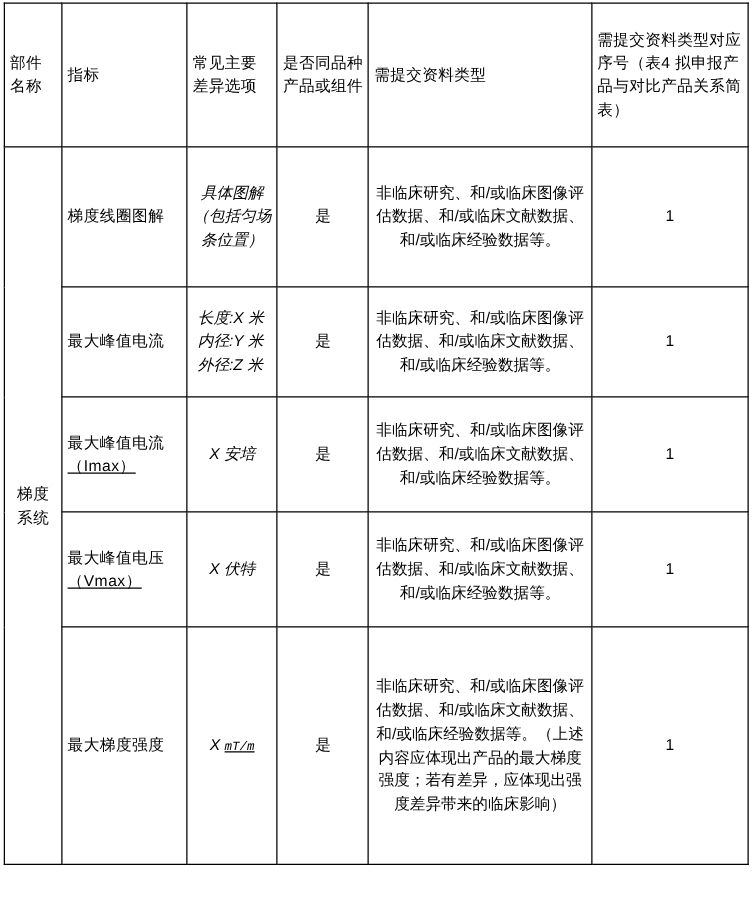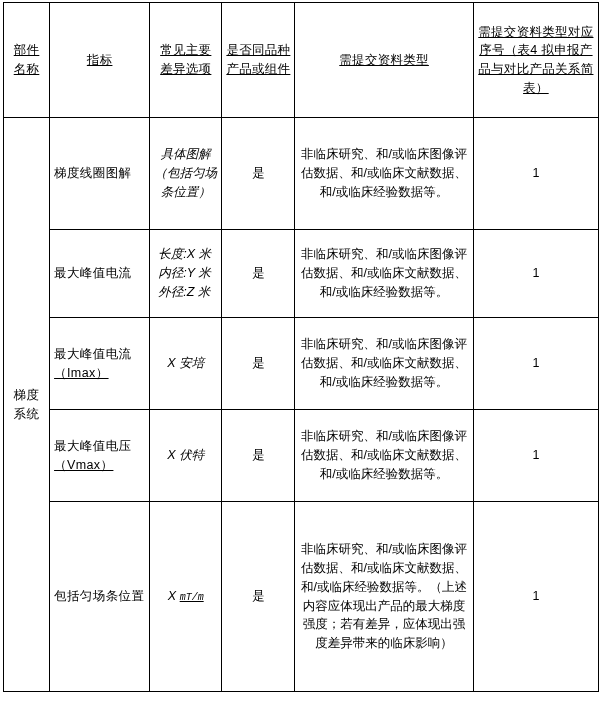--- a/index.html
+++ b/index.html
@@ -39,23 +39,22 @@
   col.c2 { width: 72px; }
   col.c3 { width: 73px; }
   col.c4 { width: 178px; }
   col.c5 { width: 125px; }
 
   thead td {
     text-align: center;
     height: 108px;
   }
   .hdr {
-    text-align: center;
+    text-align: left;
     letter-spacing: 0.3px;
-    text-decoration: underline;
   }
   .group-cell {
     text-align: center;
     font-size: 13.5px;
     letter-spacing: 0.5px;
   }
   .metric-cell {
     text-align: left;
     font-size: 13px;
     letter-spacing: 0.4px;
@@ -151,21 +150,21 @@
         <td class="metric-cell">
           <span class="sub">最大峰值电压</span>
           <span class="sub u">（Vmax）</span>
         </td>
         <td class="option-cell">X 伏特</td>
         <td class="same-cell">是</td>
         <td class="data-cell">非临床研究、和/或临床图像评估数据、和/或临床文献数据、和/或临床经验数据等。</td>
         <td class="seq-cell">1</td>
       </tr>
       <tr class="row-h5">
-        <td class="metric-cell">包括匀场条位置</td>
+        <td class="metric-cell">最大梯度强度</td>
         <td class="option-cell">
           <span>X</span>
           <span class="mono u">mT/m</span>
         </td>
         <td class="same-cell">是</td>
         <td class="data-cell">非临床研究、和/或临床图像评估数据、和/或临床文献数据、和/或临床经验数据等。（上述内容应体现出产品的最大梯度强度；若有差异，应体现出强度差异带来的临床影响）</td>
         <td class="seq-cell">1</td>
       </tr>
     </tbody>
   </table>

